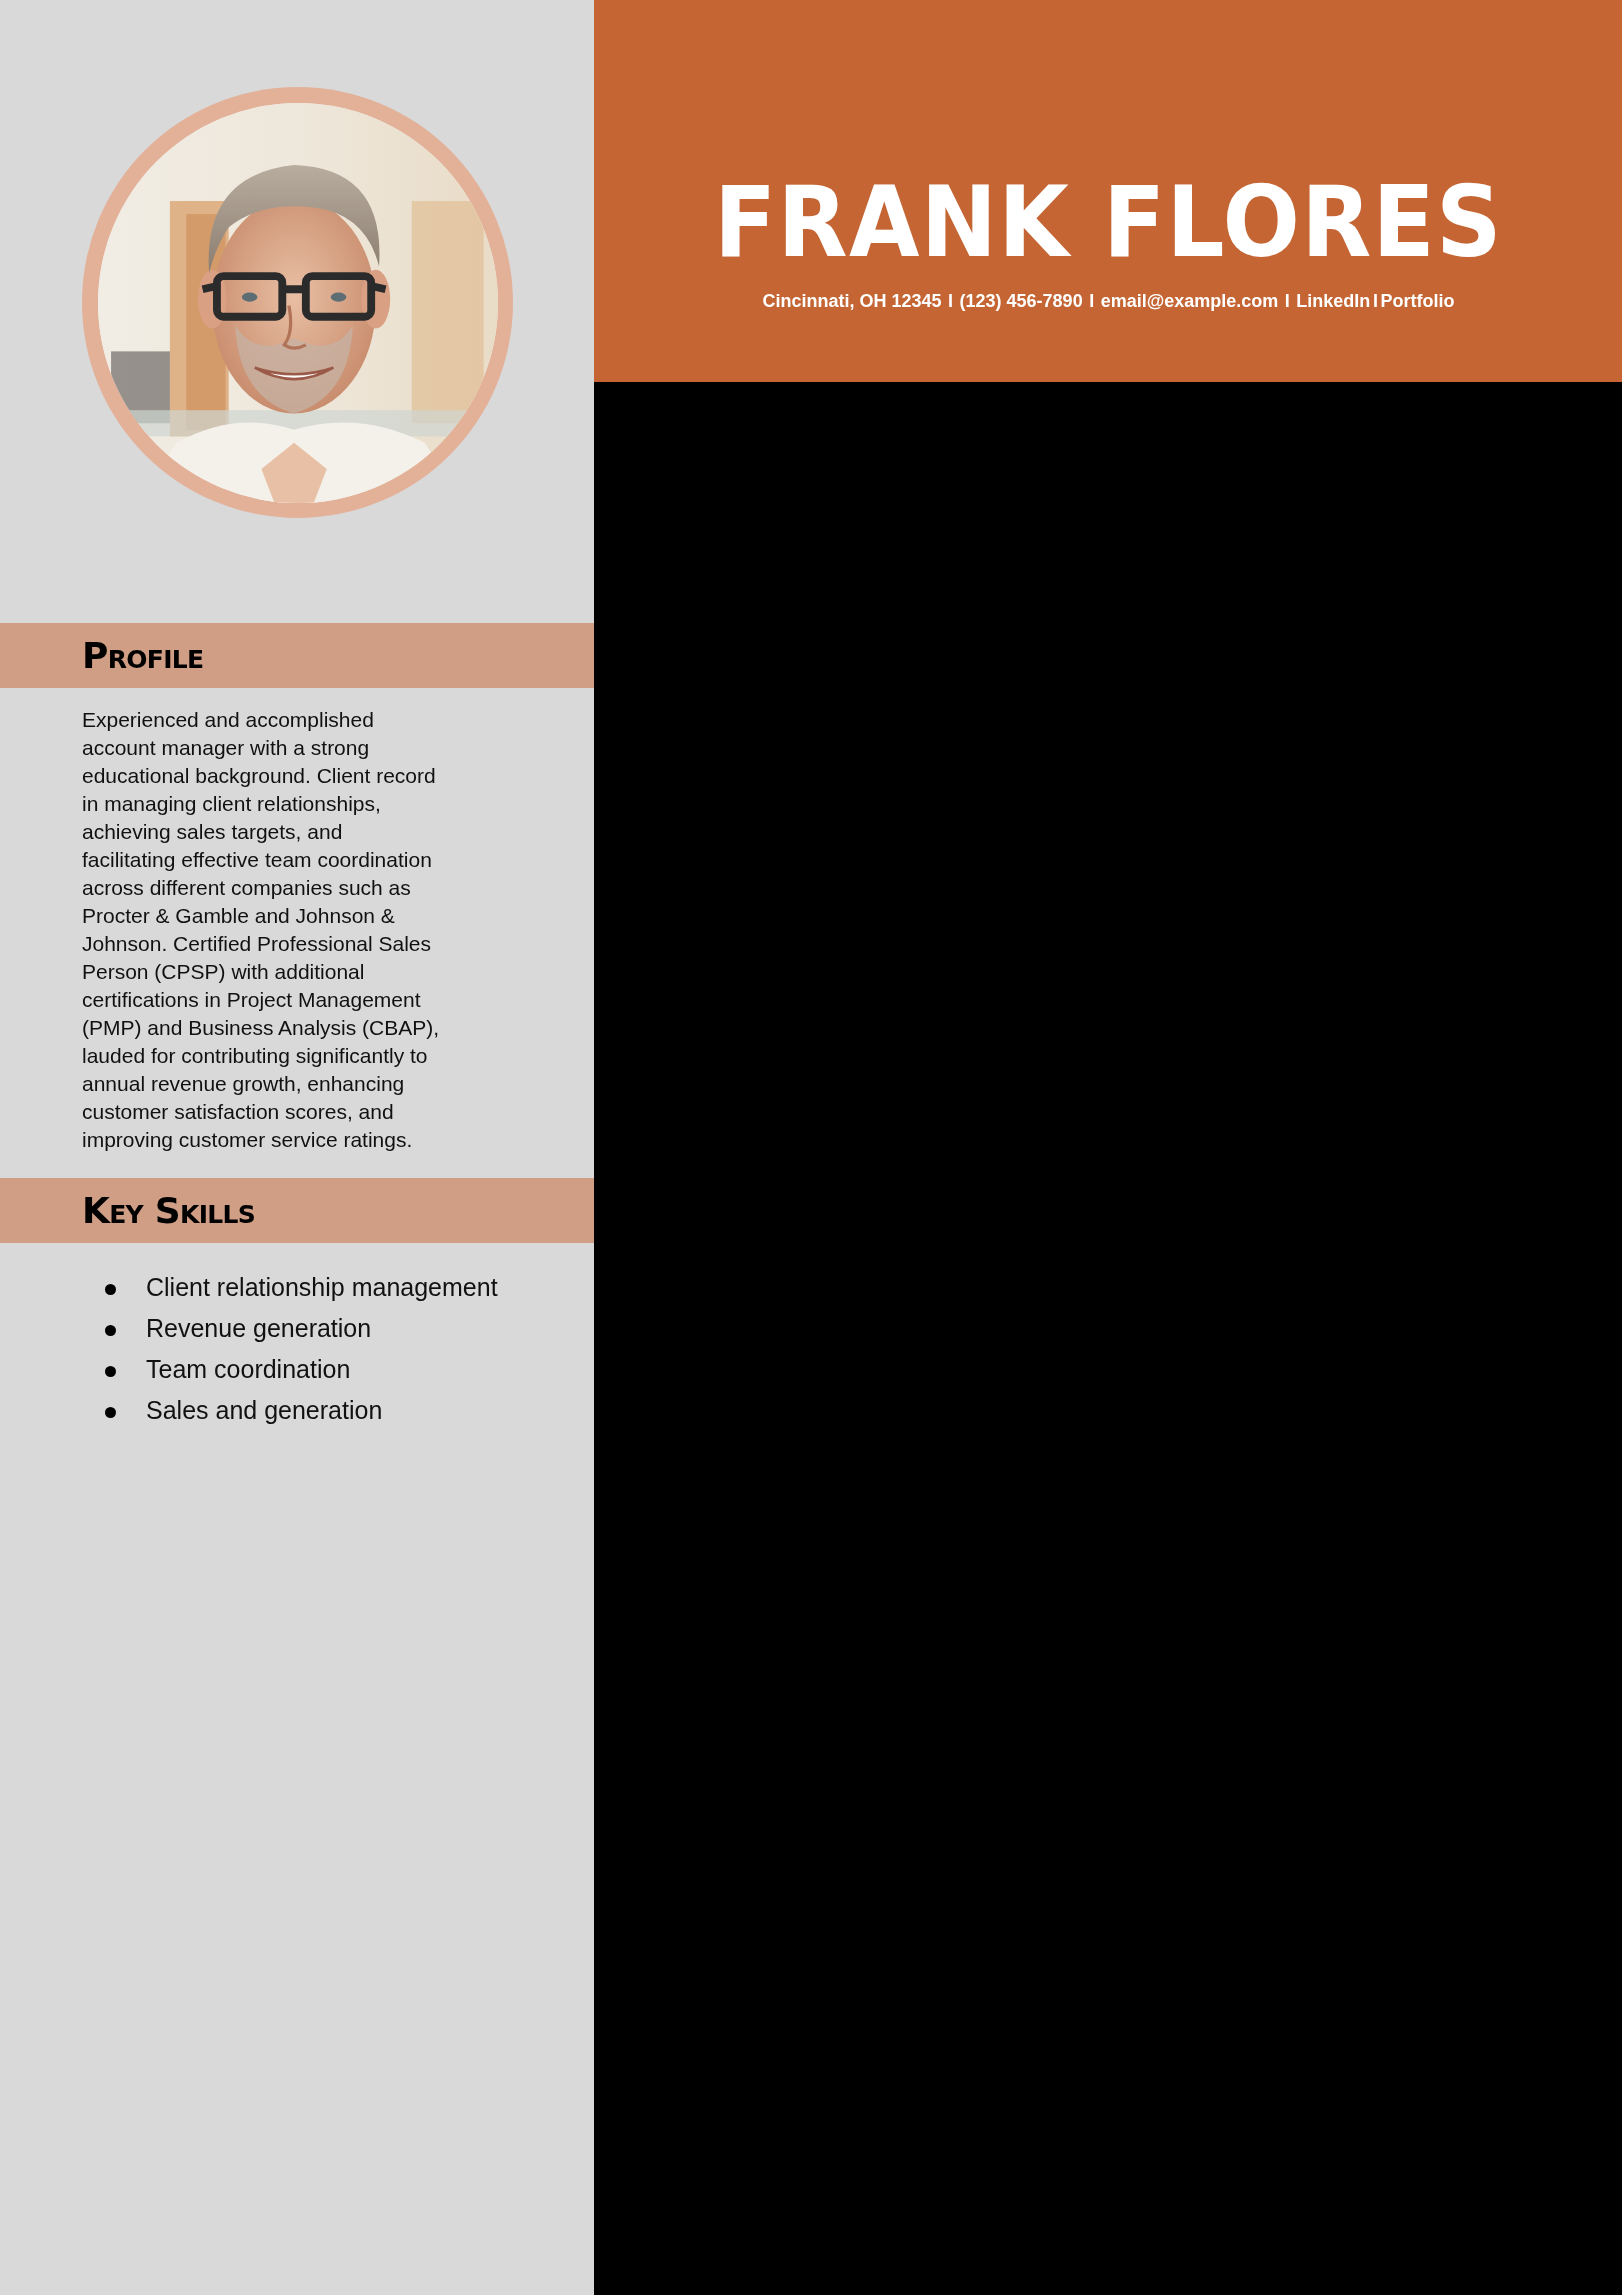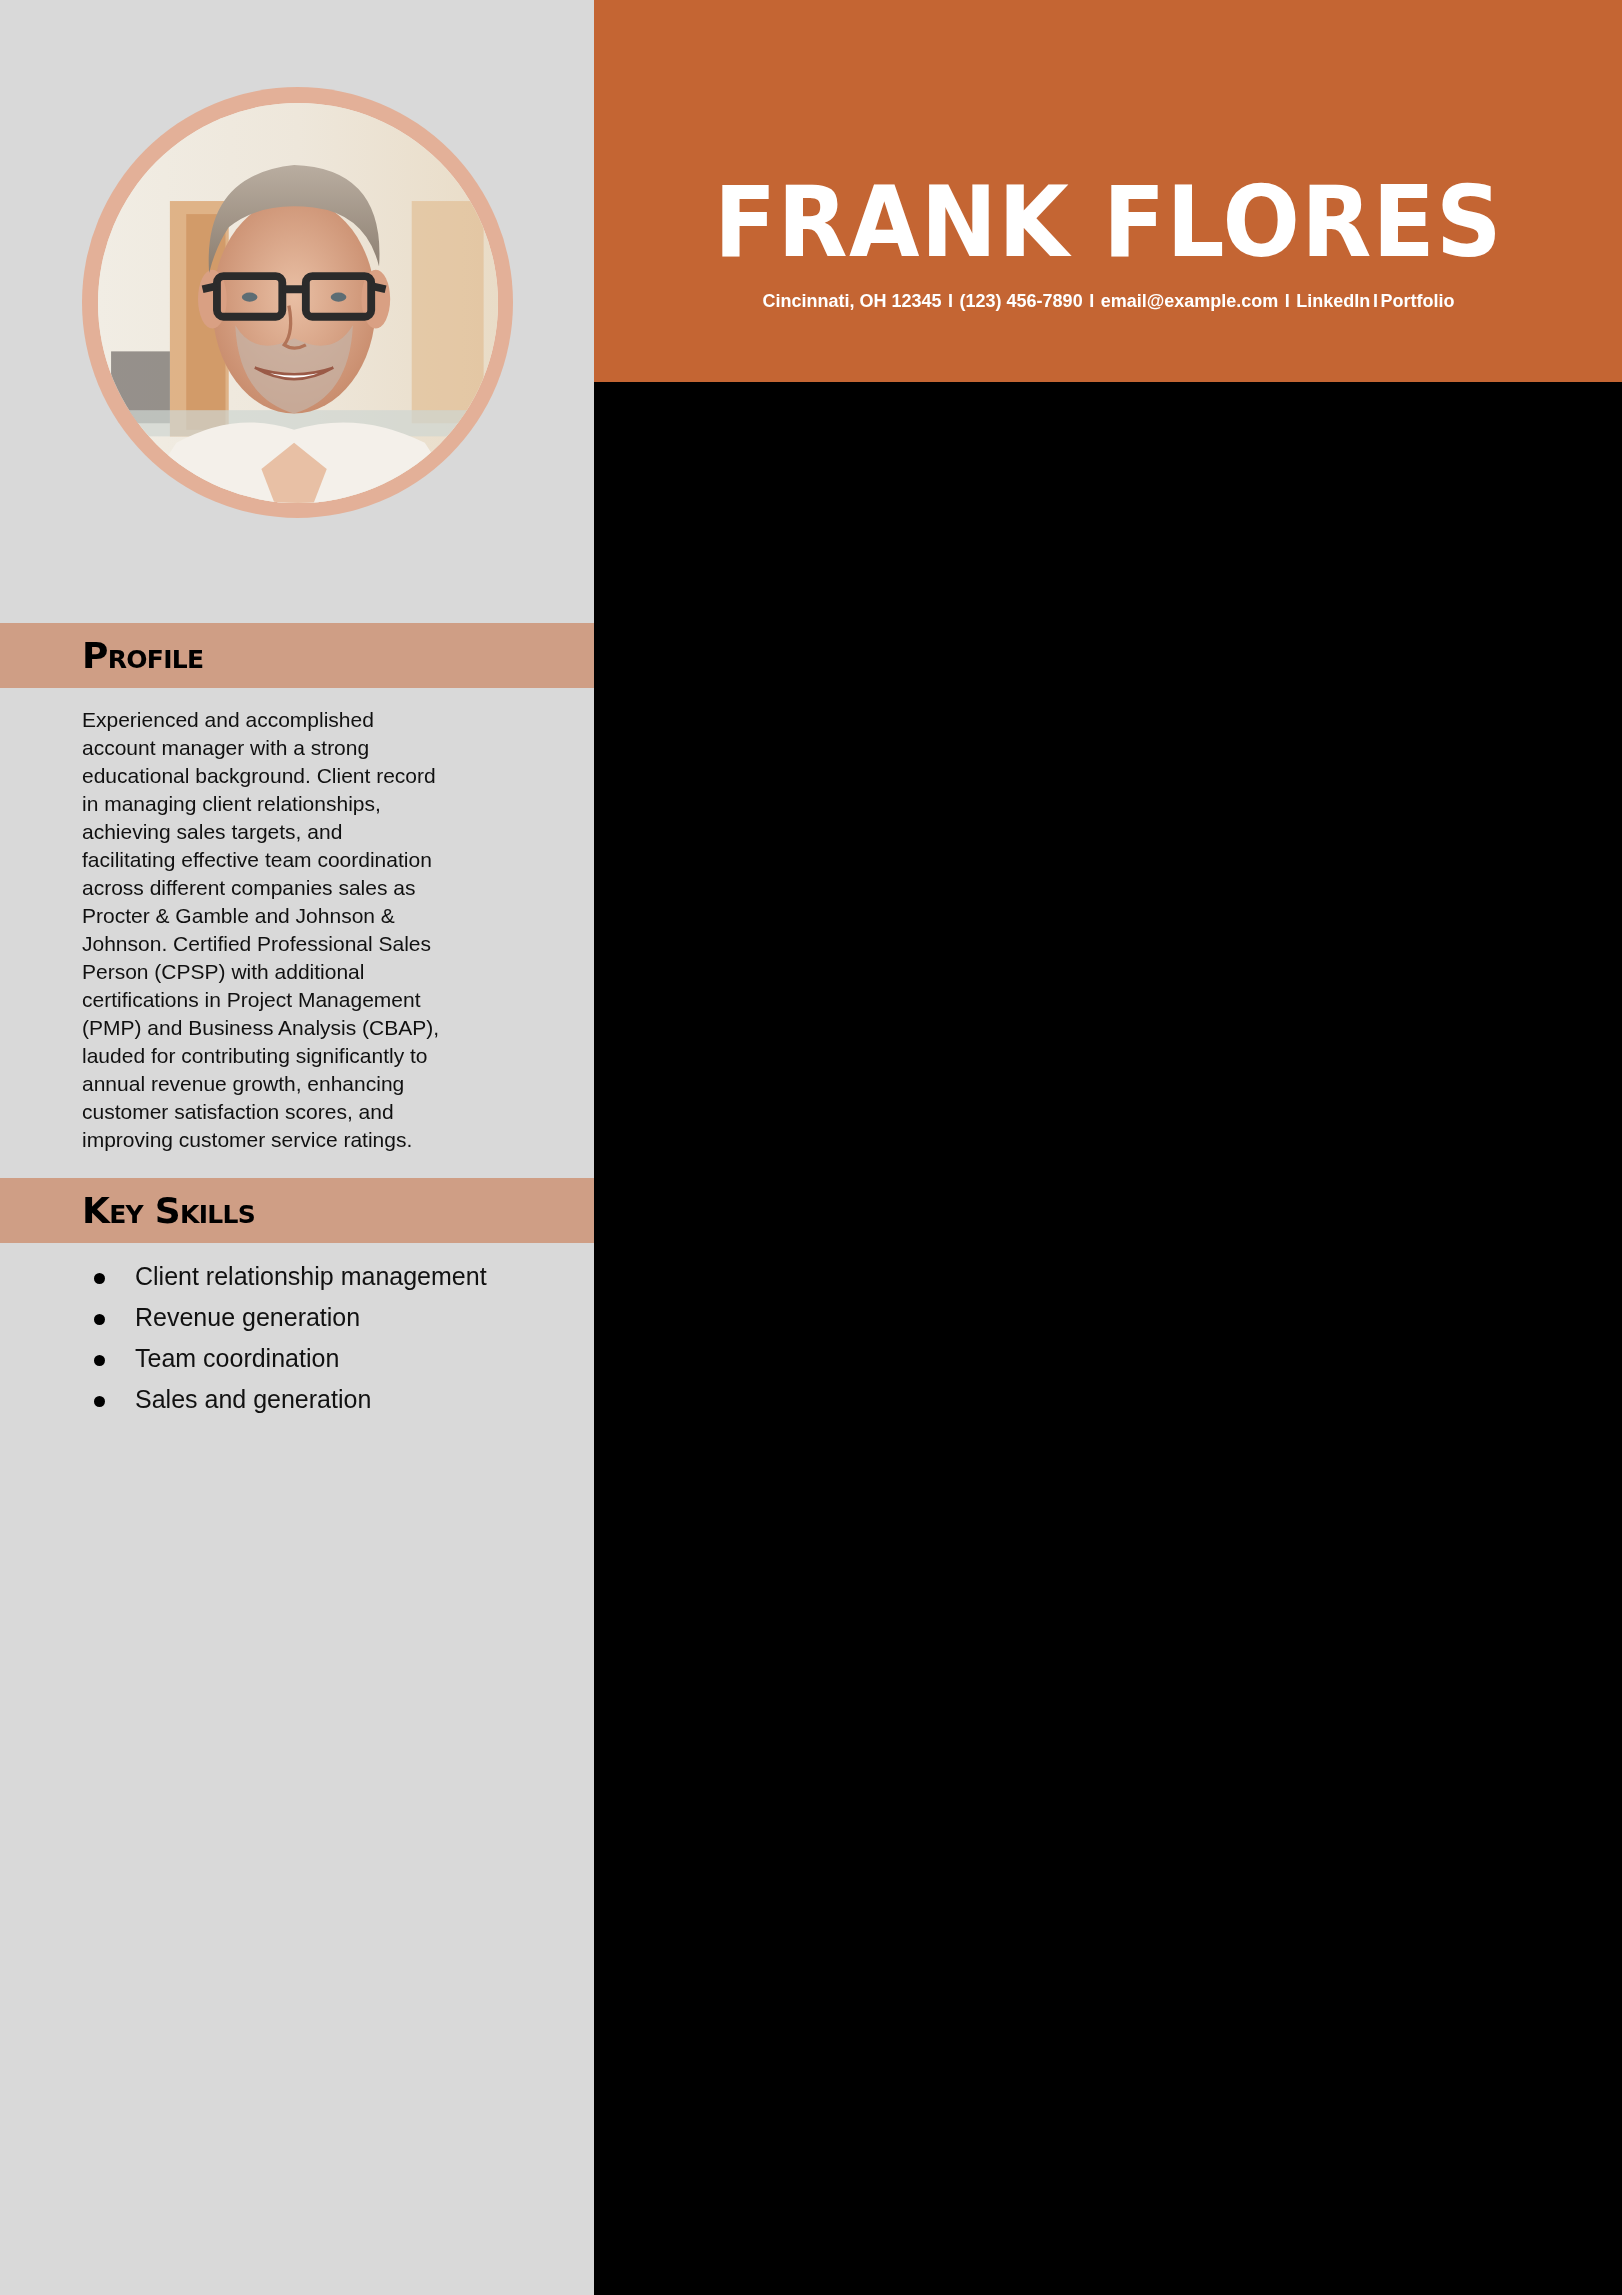--- a/index.html
+++ b/index.html
@@ -130,21 +130,21 @@
     }
     .profile-text span {
       display: block;
       white-space: nowrap;
     }
     .skills {
       position: absolute;
       left: 0;
       top: 1258px;
       width: 664px;
-      margin: 1px;
+      margin: 12px;
       padding: 0;
       list-style: none;
     }
     .skills li {
       position: relative;
       height: 41px;
       line-height: 34px;
       font-family: "Liberation Sans", sans-serif;
       font-size: 25px;
       color: #111111;
@@ -219,21 +219,21 @@
     <div class="band" style="top:623px;">
       <h2 class="band-title" style="margin:0;">Profile</h2>
     </div>
     <p class="profile-text">
       <span>Experienced and accomplished</span>
       <span>account manager with a strong</span>
       <span>educational background. Client record</span>
       <span>in managing client relationships,</span>
       <span>achieving sales targets, and</span>
       <span>facilitating effective team coordination</span>
-      <span>across different companies sales as</span>
+      <span>across different companies such as</span>
       <span>Procter &amp; Gamble and Johnson &amp;</span>
       <span>Johnson. Certified Professional Sales</span>
       <span>Person (CPSP) with additional</span>
       <span>certifications in Project Management</span>
       <span>(PMP) and Business Analysis (CBAP),</span>
       <span>lauded for contributing significantly to</span>
       <span>annual revenue growth, enhancing</span>
       <span>customer satisfaction scores, and</span>
       <span>improving customer service ratings.</span>
     </p>

